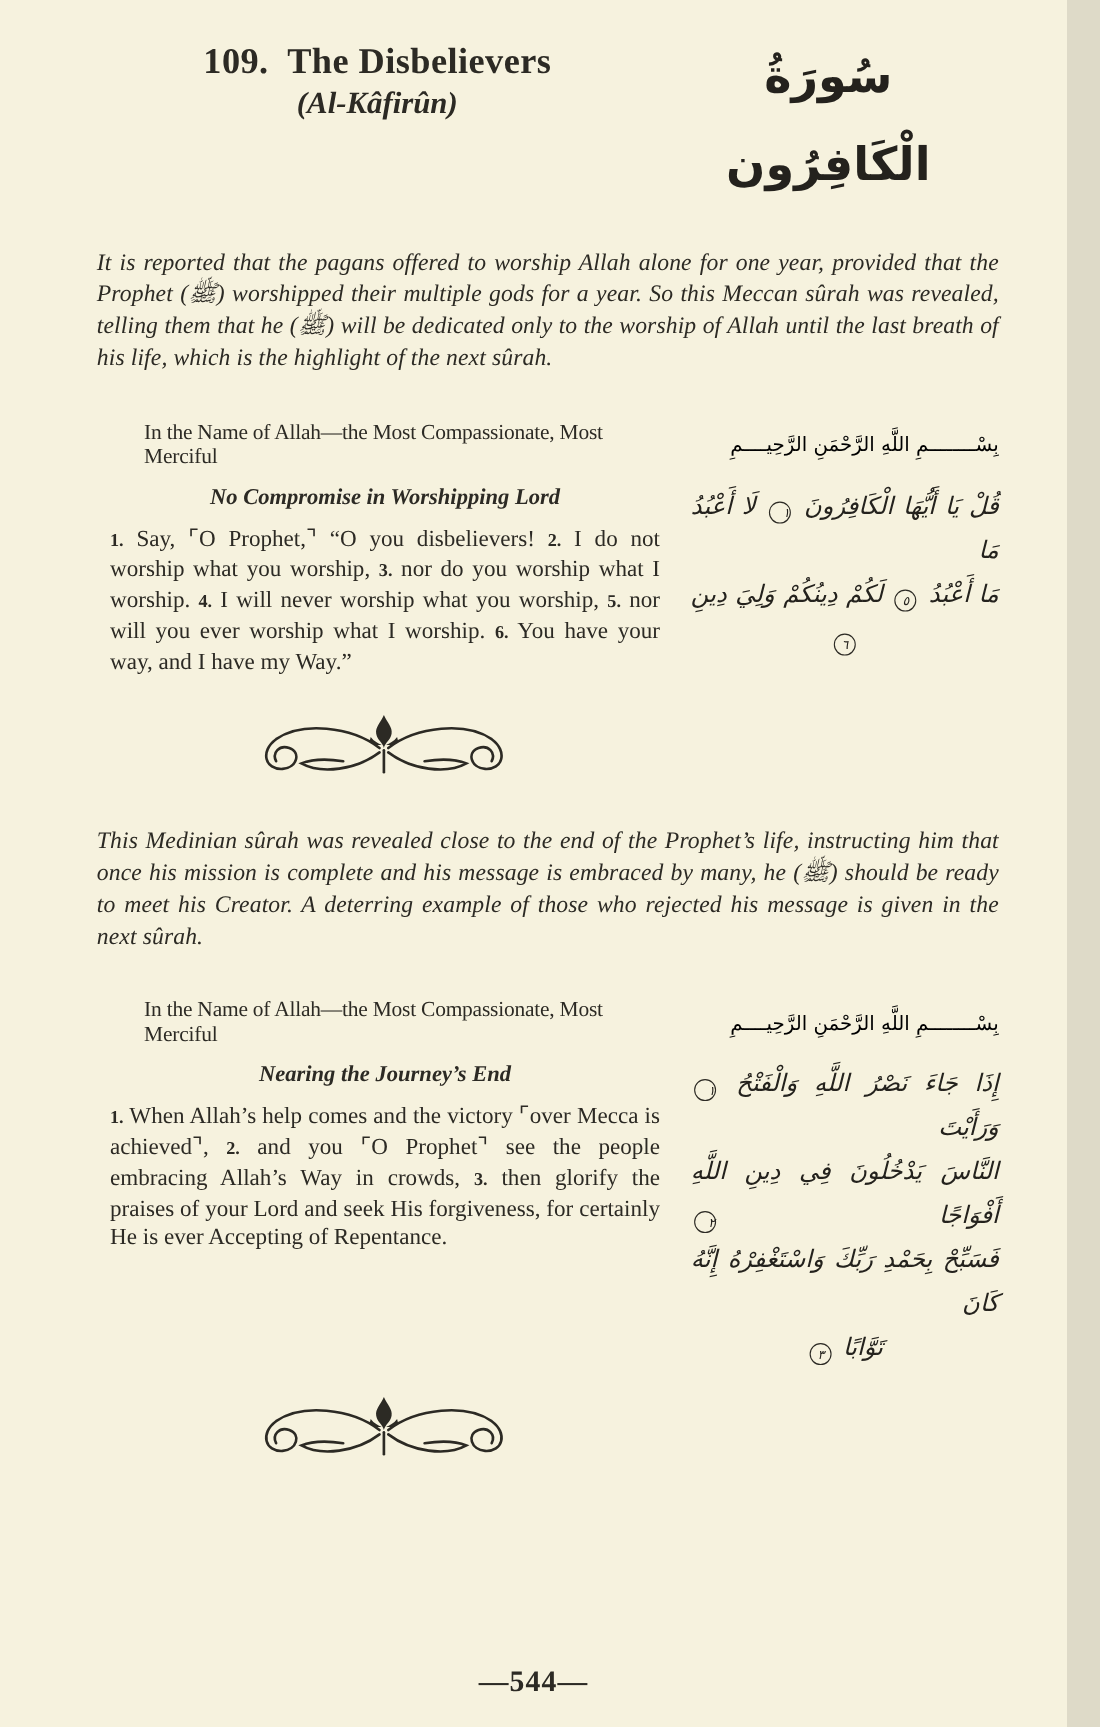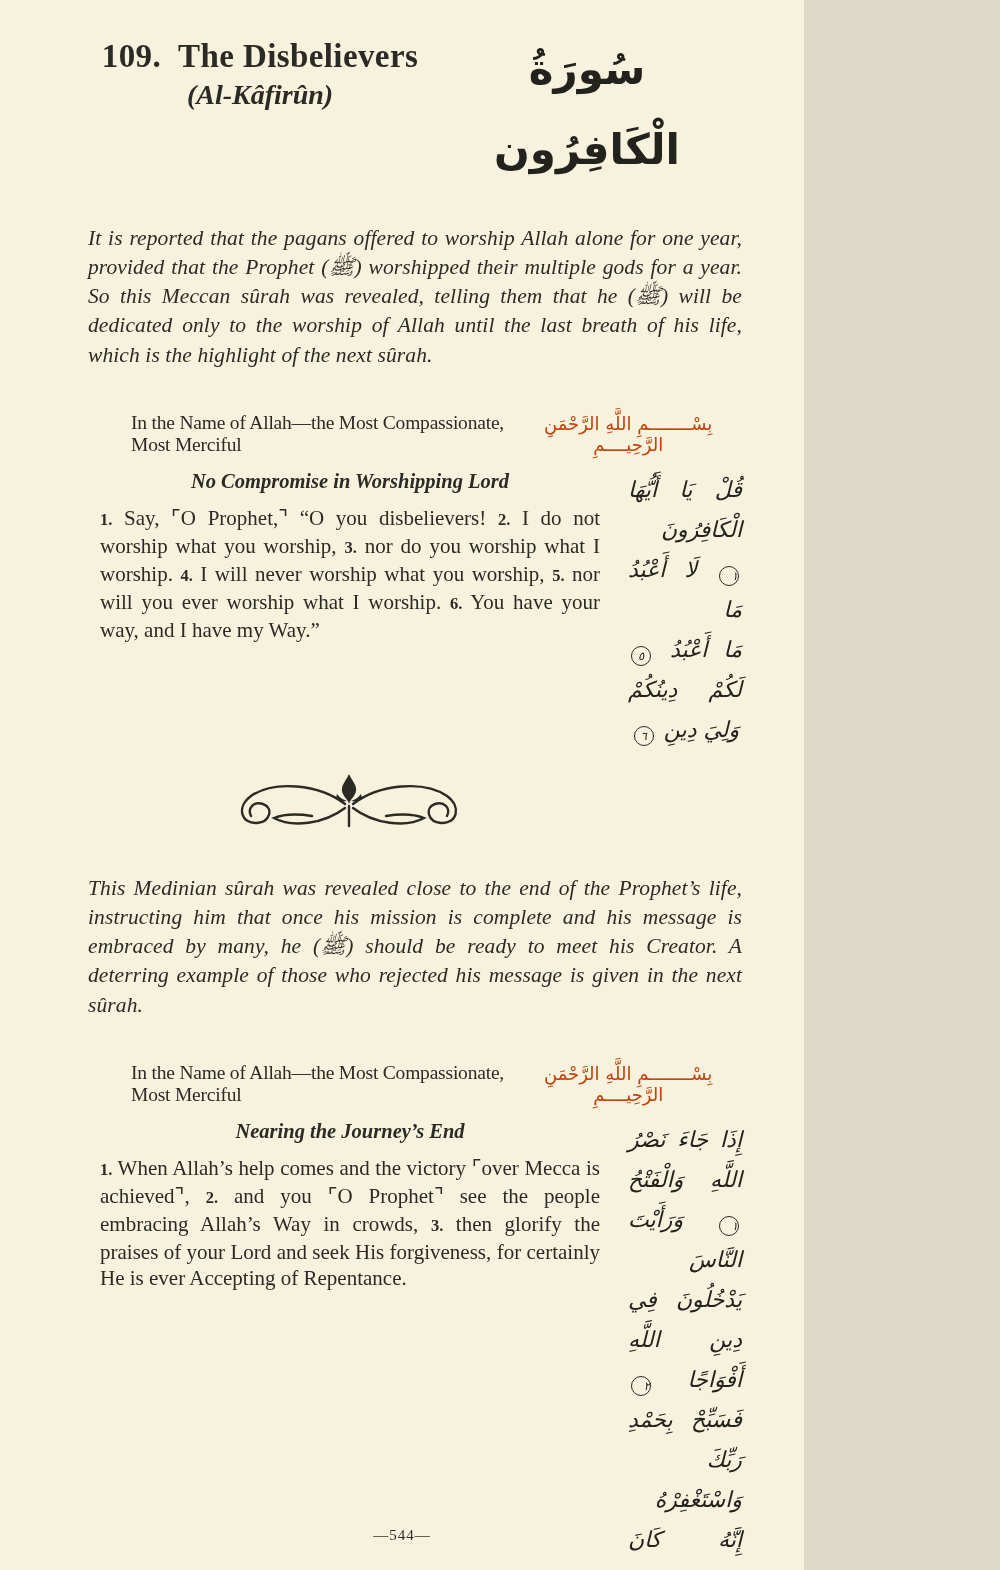--- a/index.html
+++ b/index.html
@@ -1,17 +1,17 @@
 <!DOCTYPE html>
 <html><head>
 <meta charset="utf-8">
 <style>
   html,body{margin:0;padding:0;background:#dedac8;}
   .page{
-    width:804px;height:1570px;background:#f6f2de;
+    width:970px;height:1570px;background:#f6f2de;
     position:relative;box-sizing:border-box;
     padding:30px 62px 0 88px;
     font-family:"Liberation Serif","DejaVu Serif",serif;
     color:#2c2a24;overflow:hidden;
   }
   
   .surah-header{display:flex;align-items:flex-start;}
   .title-block{flex:1;text-align:center;padding-top:8px;}
   .surah-title{font-size:33px;font-weight:bold;margin:0;letter-spacing:.4px;}
   .surah-translit{font-size:28px;font-weight:bold;font-style:italic;margin:4px 0 0;}
@@ -22,22 +22,22 @@
   }
   
   .intro{
     margin:34px 0 0;font-style:italic;font-size:21.5px;
     line-height:1.36;text-align:justify;letter-spacing:.1px;
   }
   
   .bismillah-row{margin-top:42px;display:flex;justify-content:space-between;align-items:center;margin-left:43px;}
   .bismillah-en{font-size:19.5px;letter-spacing:-0.2px;}
   .bismillah-ar{
-    width:290px;direction:rtl;text-align:center;
-    font-family:"DejaVu Sans",sans-serif;font-size:18px;color:#c2410c;
+    width:290px;direction:rtl;
+    font-family:"DejaVu Sans",sans-serif;font-size:18px;color:#000000;
   }
   
   .columns{margin-top:14px;display:flex;gap:16px;}
   .col-en{width:524px;}
   .section-heading{
     font-size:20.5px;font-weight:bold;font-style:italic;
     text-align:center;margin:0 0 10px;
   }
   .verses{margin:12px;font-size:21px;line-height:26px;text-align:justify;}
   .vnum{font-size:16.5px;font-weight:bold;}
@@ -52,21 +52,21 @@
     border:1.3px solid #2c2a24;border-radius:50%;
     font-size:11.5px;text-align:center;vertical-align:-3px;margin:0 3px;
     box-sizing:border-box;
   }
   
   .flourish{width:250px;margin:22px 0 0 136px;}
   .flourish svg{display:block;width:100%;}
   
   .surah + .surah{margin-top:44px;}
   .page-footer{position:absolute;left:0;bottom:26px;width:100%;text-align:center;}
-  .page-number{font-size:15px;font-weight:normal;letter-spacing:1px;}
+  .page-number{font-size:27px;font-weight:bold;letter-spacing:1px;}
 </style>
 </head>
 <body>
 
 <div class="page">
 
   <section class="surah">
     <header class="surah-header">
       <div class="title-block">
         <h1 class="surah-title">109. The Disbelievers</h1>

